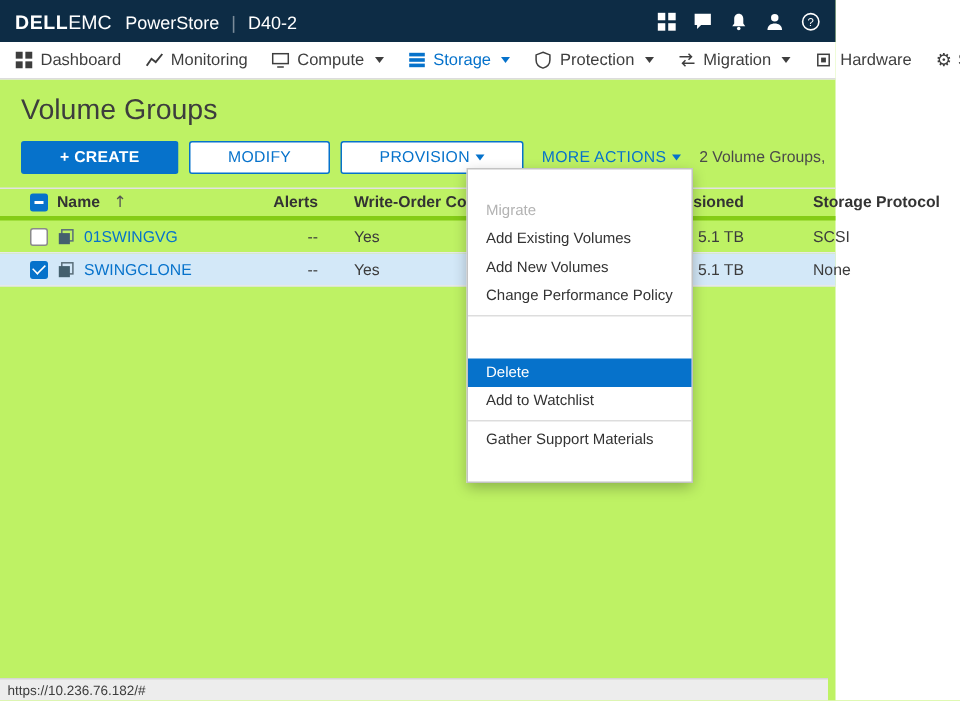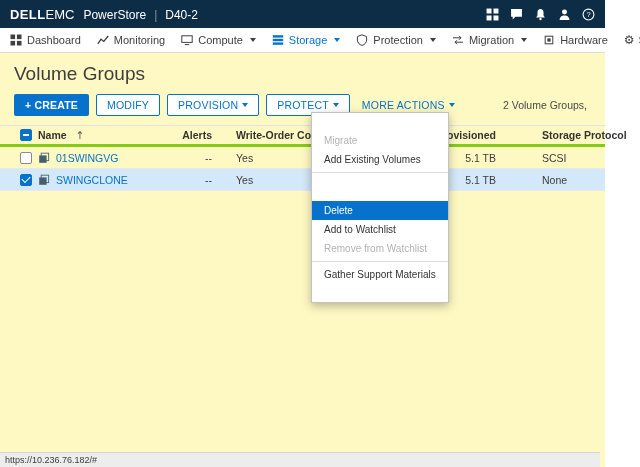--- a/index.html
+++ b/index.html
@@ -1,21 +1,21 @@
 <!DOCTYPE html>
 <html><head>
 <meta charset="utf-8">
 <style>
   * { box-sizing: border-box; margin: 0; padding: 0; }
   html,body { width:640px; height:467px; }
   body {
     font-family: "Liberation Sans", "DejaVu Sans", sans-serif;
     background:#fff; overflow:hidden;
   }
-  #app { position:relative; width:605px; height:467px; background:#fef9c3; }
+  #app { position:relative; width:557px; height:467px; background:#bef264; }
 
   
   .topbar {
     height:28px; background:#0d2c45; color:#fff;
     display:flex; align-items:center; padding:0 10px;
   }
   .brand { display:flex; align-items:baseline; }
   .brand-dell { font-weight:800; font-size:13px; letter-spacing:.4px; }
   .brand-emc  { font-weight:400; font-size:13px; margin-right:9px; }
   .brand-product { font-size:12px; }
@@ -42,21 +42,21 @@
     border-top:4px solid currentColor; margin-left:2px;
   }
 
   
   .page-title { margin:10px 1px 0 14px; font-size:19px; font-weight:400; color:#3d3d3d; }
 
   .toolbar { margin:9px 14px 0 14px; display:flex; align-items:center; gap:7px; }
   .btn {
     height:22px; display:inline-flex; align-items:center; gap:2px;
     font-family:inherit; font-size:10.5px; letter-spacing:.2px;
-    padding:0 10px; border-radius:2px; border:1px solid transparent;
+    padding:0 25px; border-radius:2px; border:1px solid transparent;
     background:none; cursor:pointer; white-space:nowrap;
   }
   .btn-primary { background:#0672cb; color:#fff; font-weight:bold; }
   .btn-outline { border-color:#0672cb; color:#0672cb; background:#fff; }
   .btn-text    { color:#0672cb; padding:0 4px; }
   .toolbar-right { margin-left:auto; display:flex; align-items:center; gap:10px; color:#0672cb; }
   .summary { font-size:10.5px; color:#4a4a4a; margin-right:4px; white-space:nowrap; }
 
   
   .tbl { margin-top:9px; font-size:10.5px; }
@@ -230,24 +230,20 @@
 
   <div class="page-title">Volume Groups</div>
 
   <div class="toolbar">
     <button class="btn btn-primary">+ CREATE</button>
     <button class="btn btn-outline">MODIFY</button>
     <button class="btn btn-outline">
       <span>PROVISION</span>
         <span class="caret"></span>
     </button>
-    <button class="btn btn-outline">
-      <span>PROTECT</span>
-        <span class="caret"></span>
-    </button>
     <button class="btn btn-text">
       <span>MORE ACTIONS</span>
         <span class="caret"></span>
     </button>
 
     <div class="toolbar-right">
       <span class="summary">
         <span>2 Volume Groups,</span>
         
       </span>
@@ -314,24 +310,25 @@
       <div class="c-prov">5.1 TB</div>
       <div></div>
       <div class="c-proto">None</div>
       <div class="c-prote">--</div>
     </div>
   </div>
 
   <div class="menu">
     <div class="menu-item disabled">Migrate</div>
     <div class="menu-item">Add Existing Volumes</div>
+    <div class="menu-item">Add New Volumes</div>
+    <div class="menu-item">Change Performance Policy</div>
     <div class="menu-sep"></div>
     <div class="menu-item highlight">Delete</div>
     <div class="menu-item">Add to Watchlist</div>
-    <div class="menu-item disabled">Remove from Watchlist</div>
     <div class="menu-sep"></div>
     <div class="menu-item">Gather Support Materials</div>
   </div>
 
   <div class="statusbar">
     <span>https://10.236.76.182/#</span>
   </div>
 
 </div>
 

